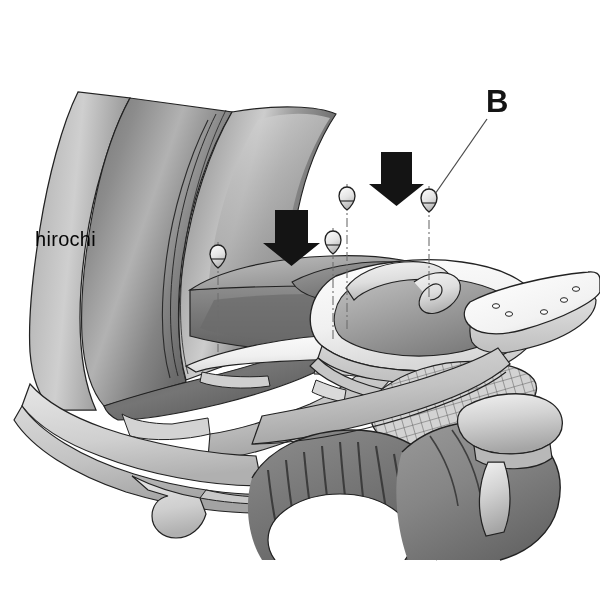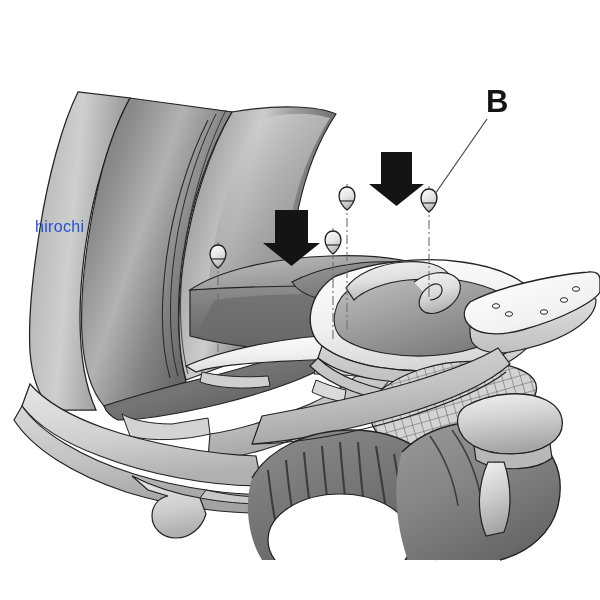--- a/index.html
+++ b/index.html
@@ -32,25 +32,25 @@
     font-size: 31px;
     font-weight: bold;
     color: #141414;
     letter-spacing: 0px;
     line-height: 1;
     user-select: none;
   }
   .watermark {
     position: absolute;
     left: 35px;
-    top: 219px;
+    top: 229px;
     font-family: "Liberation Sans", sans-serif;
-    font-size: 16px;
+    font-size: 20px;
     font-weight: normal;
-    color: #1d4ed8;
+    color: #000000;
     letter-spacing: 0.3px;
     line-height: 1;
     user-select: none;
     opacity: 0.97;
   }
 </style>
 </head>
 <body>
 
 <div id="stage">

